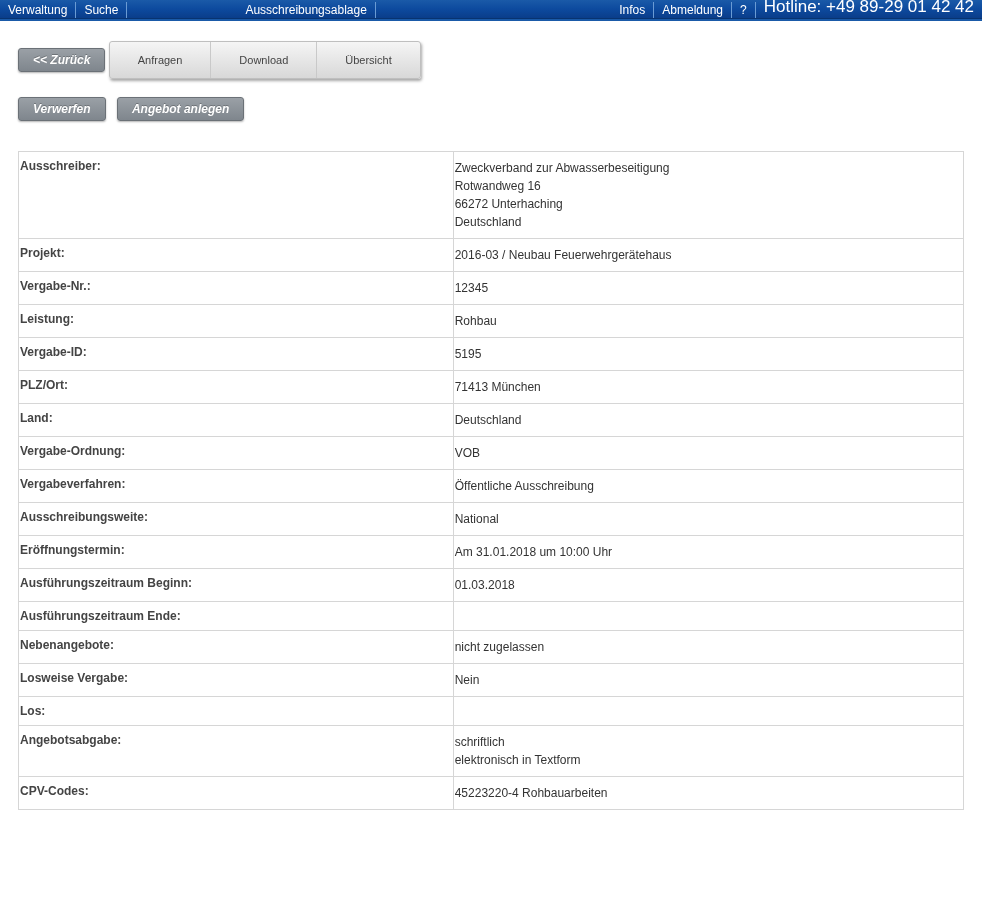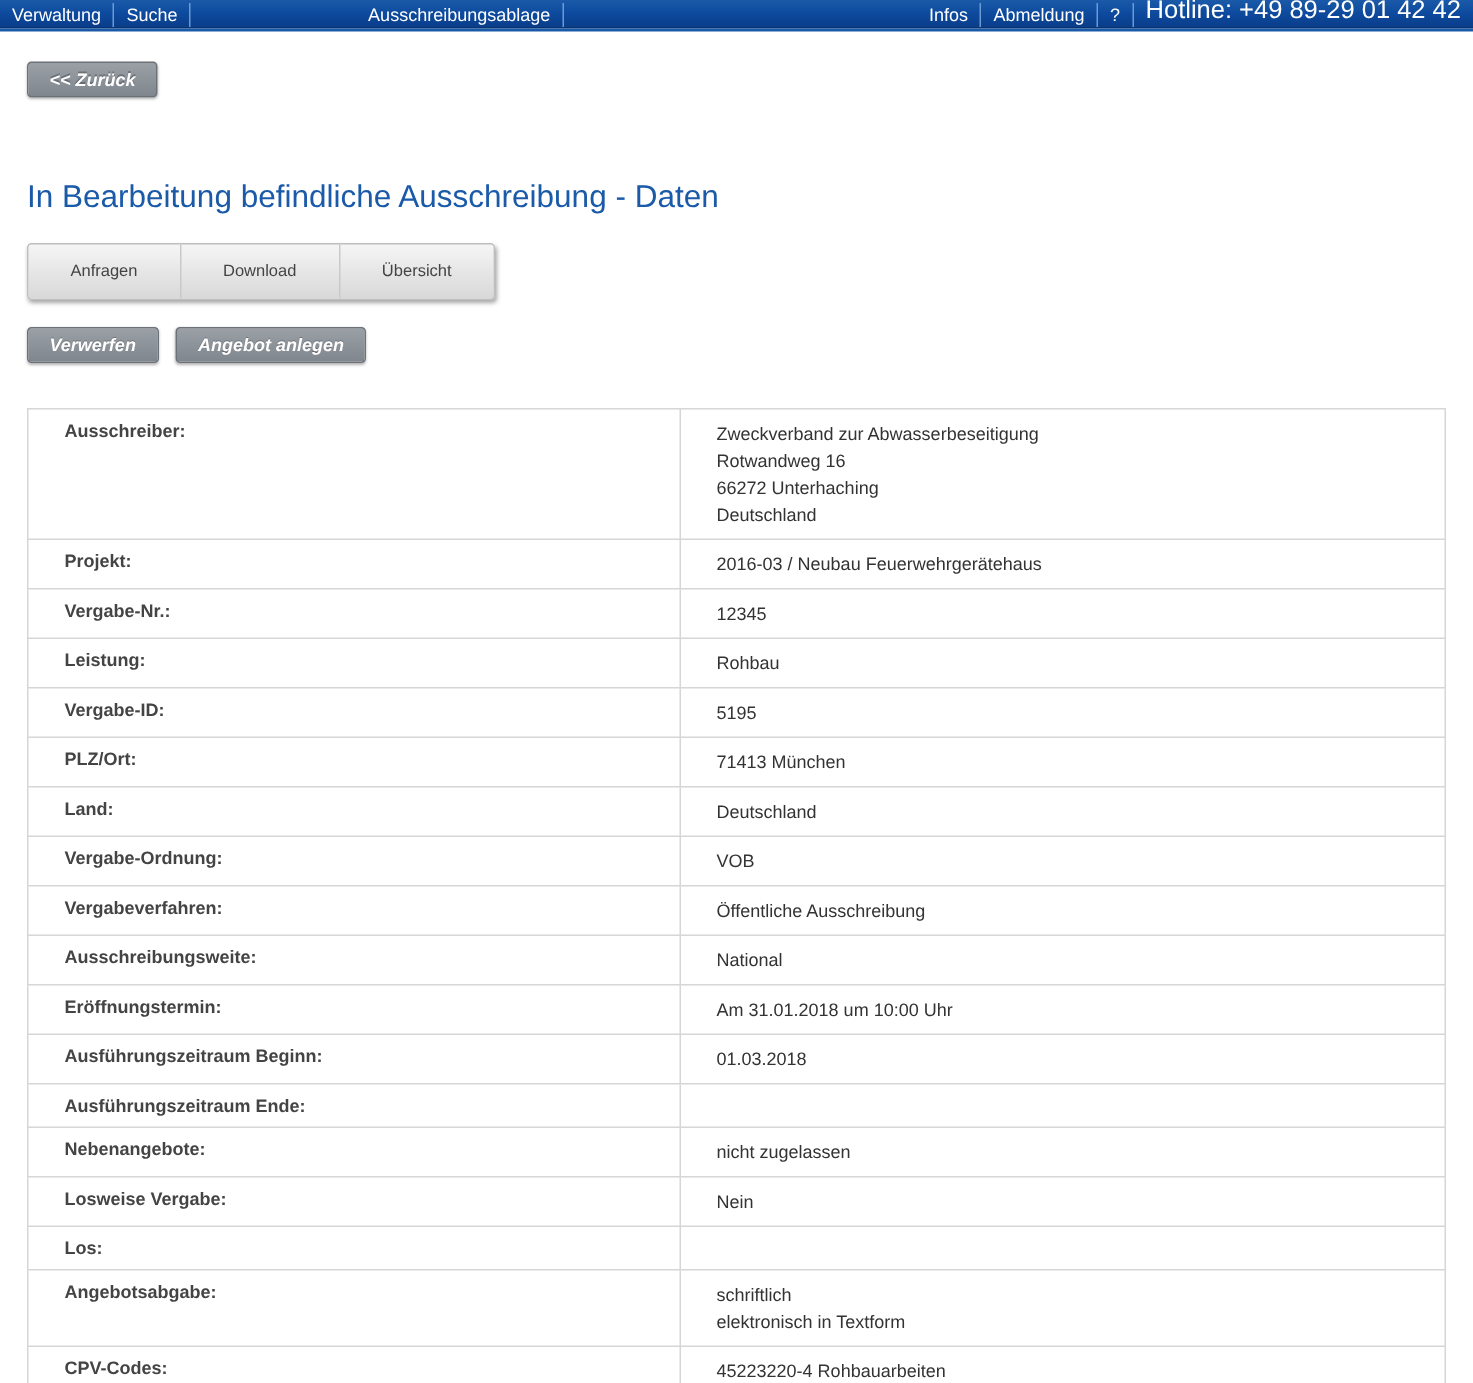--- a/index.html
+++ b/index.html
@@ -92,21 +92,21 @@
   }
   .action-row .btn-small { margin-right: 8px; }
   table.details {
     width: 100%;
     border-collapse: collapse;
     border: 1px solid #d6d6d6;
     font-size: 12px;
   }
   table.details td {
     border: 1px solid #d6d6d6;
-    padding: 7px 24px;
+    padding: 7px 1px;
     vertical-align: top;
     background: #fff;
     margin-top: 44px;
   }
   table.details td.label {
     width: 46%;
     font-weight: bold;
     color: #444;
   }
   table.details td.value {
@@ -130,21 +130,20 @@
     <a>?</a>
     <span class="hotline">Hotline: +49 89-29 01 42 42</span>
   </div>
 </div>
 <div class="rule"></div>
 
 <div class="content">
 
   <button class="btn-small">&lt;&lt; Zurück</button>
 
-  <h1 class="page-title">In Bearbeitung befindliche Ausschreibung - Daten</h1>
 
   <div class="tabstrip">
     <div class="tab">Anfragen</div>
     <div class="tab">Download</div>
     <div class="tab">Übersicht</div>
   </div>
 
   <div class="action-row">
     <button class="btn-small">Verwerfen</button>
     <button class="btn-small">Angebot anlegen</button>

